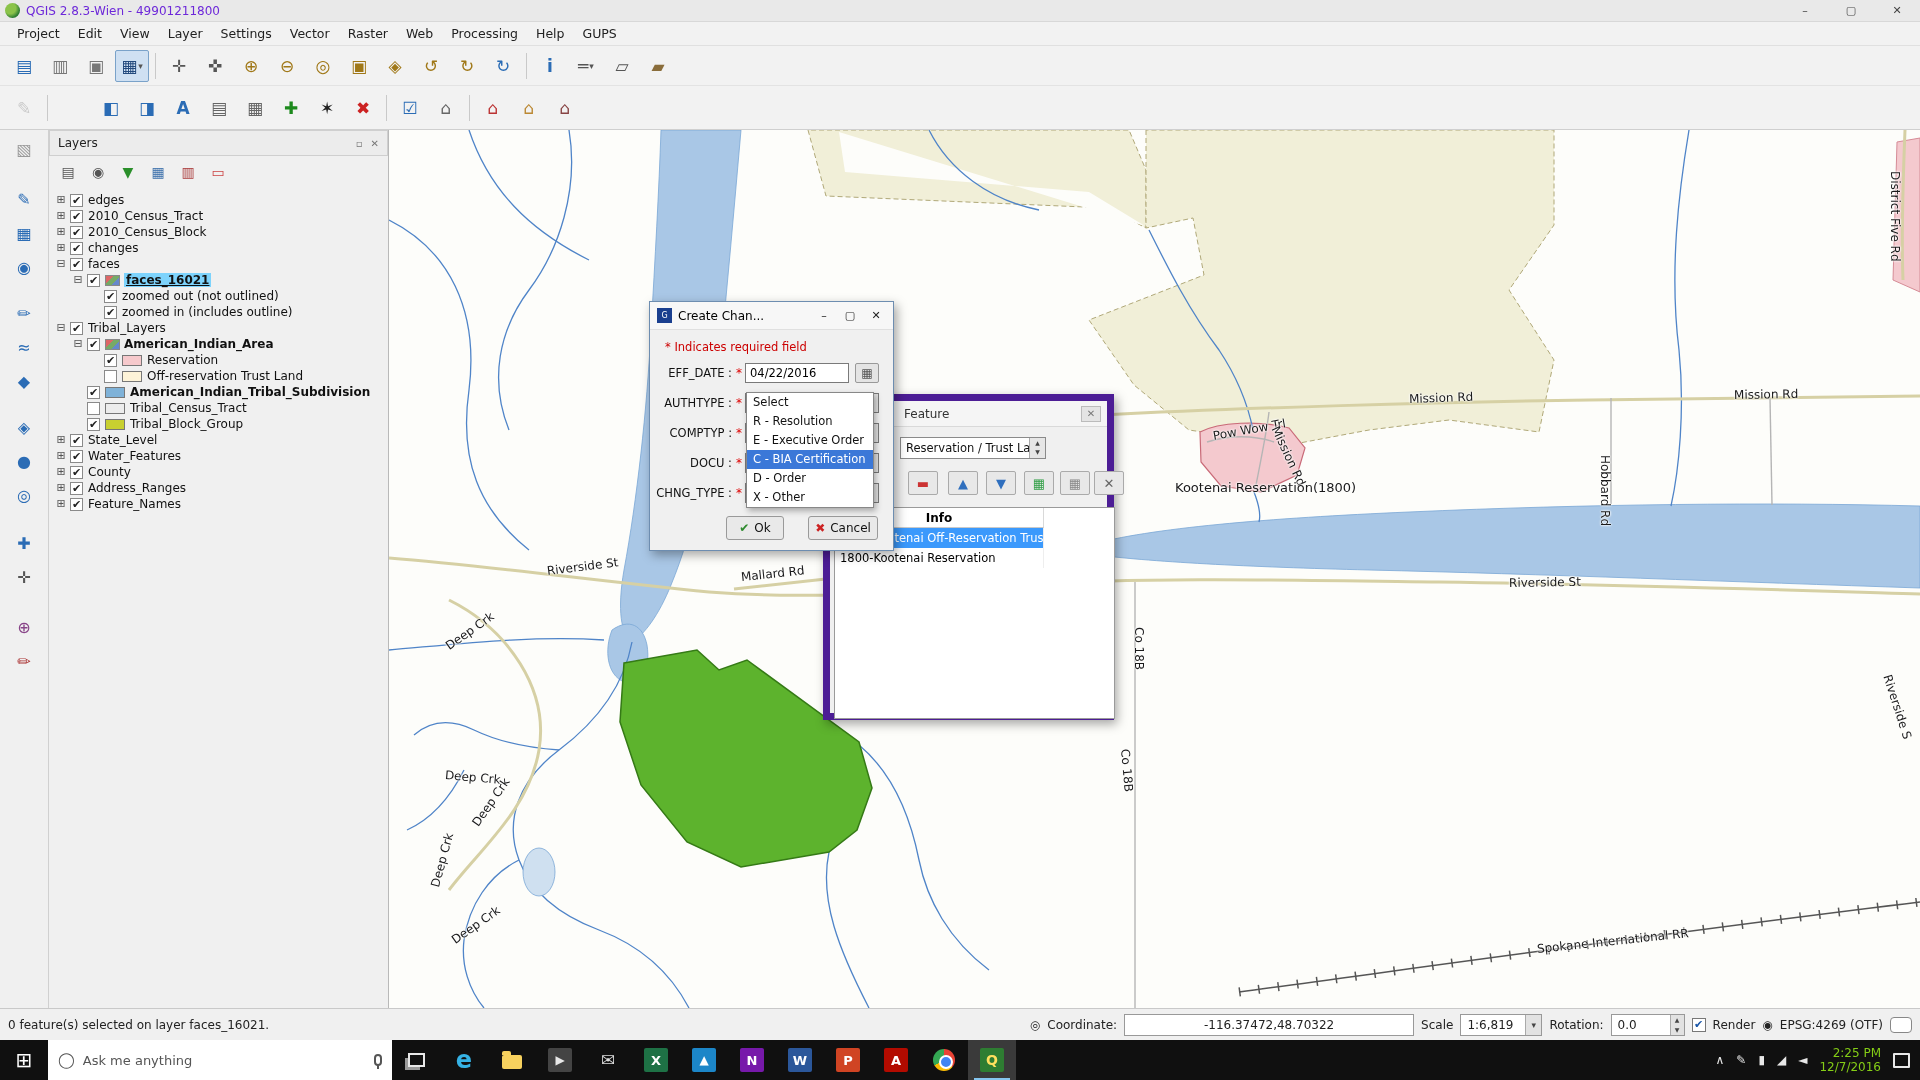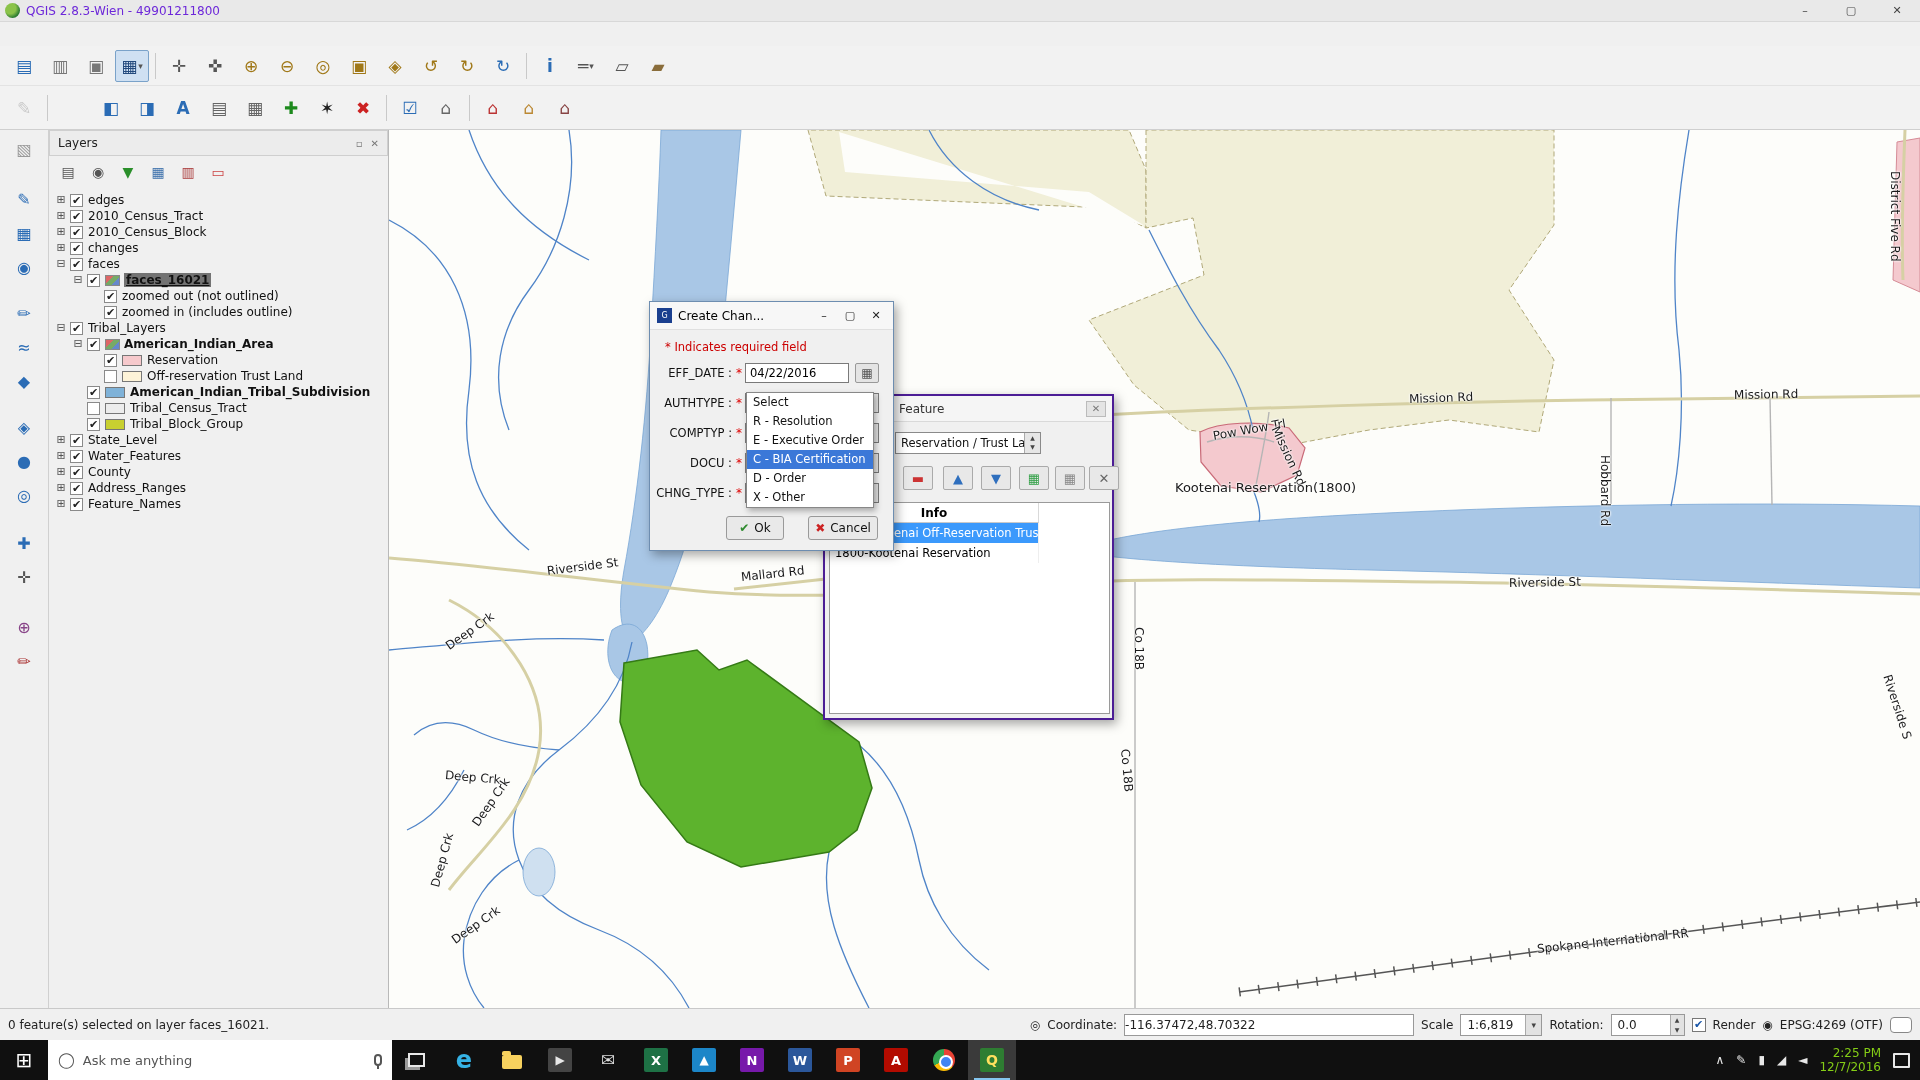--- a/index.html
+++ b/index.html
@@ -41,30 +41,30 @@
   .panel-tools { height:32px; display:flex; align-items:center; padding-left:6px; gap:4px; }
   .pt-btn { width:26px; height:24px; display:flex; align-items:center; justify-content:center; font-size:14px; border-radius:2px; }
   .tree { position:absolute; left:0; top:62px; width:340px; }
   .tree-row { height:16px; display:flex; align-items:center; font-size:12px; color:#111; white-space:nowrap; }
   .expander { width:12px; height:12px; font-size:11px; line-height:11px; color:#555; margin-right:3px; text-align:center; flex:none; }
   .chk { width:13px; height:13px; border:1px solid #8a8a8a; background:#fff; font-size:11px; line-height:11px; text-align:center; color:#222; margin-right:5px; flex:none; }
   .licon { width:15px; height:11px; margin-right:4px; border:1px solid #888; flex:none;
     background:linear-gradient(135deg,#d66 0 35%,#7a6 35% 65%,#68c 65%); }
   .swatch { width:20px; height:11px; margin-right:5px; border:1px solid #777; flex:none; }
   .tlabel.bold { font-weight:bold; }
-  .tlabel.sel { background:#737373; text-decoration:underline; padding:0 2px; }
+  .tlabel.sel { background:#7dd3fc; text-decoration:underline; padding:0 2px; }
 
   
   .map { position:absolute; left:389px; top:0; width:1531px; height:878px; background:#ffffff; overflow:hidden; }
   .map svg { position:absolute; left:0; top:0; }
   .map-label { position:absolute; font-size:12px; color:#1a1a1a; white-space:nowrap; transform-origin:0 50%;
     text-shadow:0 0 2px #fff,0 0 2px #fff,0 0 3px #fff; }
 
   
-  .dlg { position:absolute; background:#f0f0f0; border:2px solid #4c1d95; box-shadow:3px 4px 10px rgba(0,0,0,.35); }
+  .dlg { position:absolute; background:#f0f0f0; border:7px solid #4c1d95; box-shadow:3px 4px 10px rgba(0,0,0,.35); }
   
   #featureDlg { left:434px; top:264px; width:291px; height:326px; z-index:20; }
   #featureDlg .dtitle { height:26px; background:#f5f5f5; border-bottom:1px solid #d9d9d9; position:relative; font-size:12px; color:#333; }
   #featureDlg .dtitle .txt { position:absolute; left:74px; top:6px; }
   #featureDlg .dtitle .xbtn { position:absolute; right:6px; top:5px; width:20px; height:16px; background:#e4e4e4; border:1px solid #bbb; color:#777; font-size:10px; text-align:center; line-height:14px; }
   .fcombo { position:absolute; left:70px; top:36px; width:146px; height:22px; background:#fff; border:1px solid #8a8a8a; font-size:11.5px; line-height:20px; padding-left:5px; color:#111; }
   .fcombo .spin { position:absolute; right:0; top:0; width:16px; height:20px; background:#e6e6e6; border-left:1px solid #aaa; font-size:6px; color:#444; text-align:center; line-height:9px; }
   .ftools { position:absolute; left:0; top:70px; width:291px; height:28px; }
   .ftool { position:absolute; top:0; width:30px; height:24px; background:#e8e8e8; border:1px solid #aaa; border-radius:2px; display:flex; align-items:center; justify-content:center; font-size:13px; }
   .finfo { position:absolute; left:4px; top:106px; width:281px; height:212px; background:#fff; border:1px solid #9a9a9a; }
@@ -93,21 +93,21 @@
   .dlg-btn { position:absolute; top:214px; height:24px; background:#e9e9e9; border:1px solid #9a9a9a; border-radius:3px; display:flex; align-items:center; justify-content:center; gap:5px; font-size:12px; color:#111; }
   #okBtn { left:76px; width:58px; }
   #cancelBtn { left:158px; width:70px; }
   .ok-ic { color:#2e8b2e; font-size:12px; }
   .cancel-ic { color:#c22; font-size:12px; }
 
   
   .statusbar { position:absolute; left:0; top:1008px; width:1920px; height:32px; background:#f0f0f0; border-top:1px solid #c9c9c9; display:flex; align-items:center; font-size:12px; color:#222; padding:0 8px; gap:7px; }
   .sb-msg { white-space:nowrap; }
   .sb-right { margin-left:auto; display:flex; align-items:center; gap:7px; }
-  .sb-input { width:290px; height:22px; background:#fff; border:1px solid #999; text-align:left; line-height:20px; }
+  .sb-input { width:290px; height:22px; background:#fff; border:1px solid #999; text-align:center; line-height:20px; }
   .sb-combo { width:82px; height:22px; background:#fff; border:1px solid #999; position:relative; padding-left:6px; line-height:20px; }
   .sb-combo .arr { position:absolute; right:0; top:0; width:16px; height:20px; background:#e2e2e2; border-left:1px solid #aaa; text-align:center; font-size:9px; line-height:20px; color:#444; }
   .sb-spin { width:74px; height:22px; background:#fff; border:1px solid #999; position:relative; padding-left:6px; line-height:20px; }
   .sb-spin .sp { position:absolute; right:0; width:14px; height:10px; background:#e2e2e2; border-left:1px solid #aaa; font-size:6px; text-align:center; line-height:10px; color:#444; }
   .sb-chk { width:14px; height:14px; border:1px solid #777; background:#fff; font-size:11px; line-height:12px; text-align:center; color:#1a56a8; }
   .bubble-icon { width:22px; height:16px; background:#fff; border:1px solid #888; border-radius:4px; }
 
   
   .taskbar { position:absolute; left:0; top:1040px; width:1920px; height:40px; background:#101010; display:flex; align-items:stretch; }
   .tb-start { width:48px; display:flex; align-items:center; justify-content:center; color:#fff; font-size:20px; }
@@ -140,20 +140,33 @@
   <div class="titlebar">
     <span class="app-logo"></span>
     <span class="title">QGIS 2.8.3-Wien - 49901211800</span>
     <div class="win-controls">
       <span class="wc">–</span>
       <span class="wc">▢</span>
       <span class="wc">✕</span>
     </div>
   </div>
 
+  <div class="menubar">
+      <div class="menu-item">Project</div>
+      <div class="menu-item">Edit</div>
+      <div class="menu-item">View</div>
+      <div class="menu-item">Layer</div>
+      <div class="menu-item">Settings</div>
+      <div class="menu-item">Vector</div>
+      <div class="menu-item">Raster</div>
+      <div class="menu-item">Web</div>
+      <div class="menu-item">Processing</div>
+      <div class="menu-item">Help</div>
+      <div class="menu-item">GUPS</div>
+    </div>
 
   <div class="toolbar" id="toolbar1">
       <div class="tb-btn">
         <span style="color: rgb(43, 108, 181);">▤</span>
       </div>
       <div class="tb-btn">
         <span style="color: rgb(119, 119, 119);">▥</span>
       </div>
       <div class="tb-btn">
         <span style="color: rgb(119, 119, 119);">▣</span>

